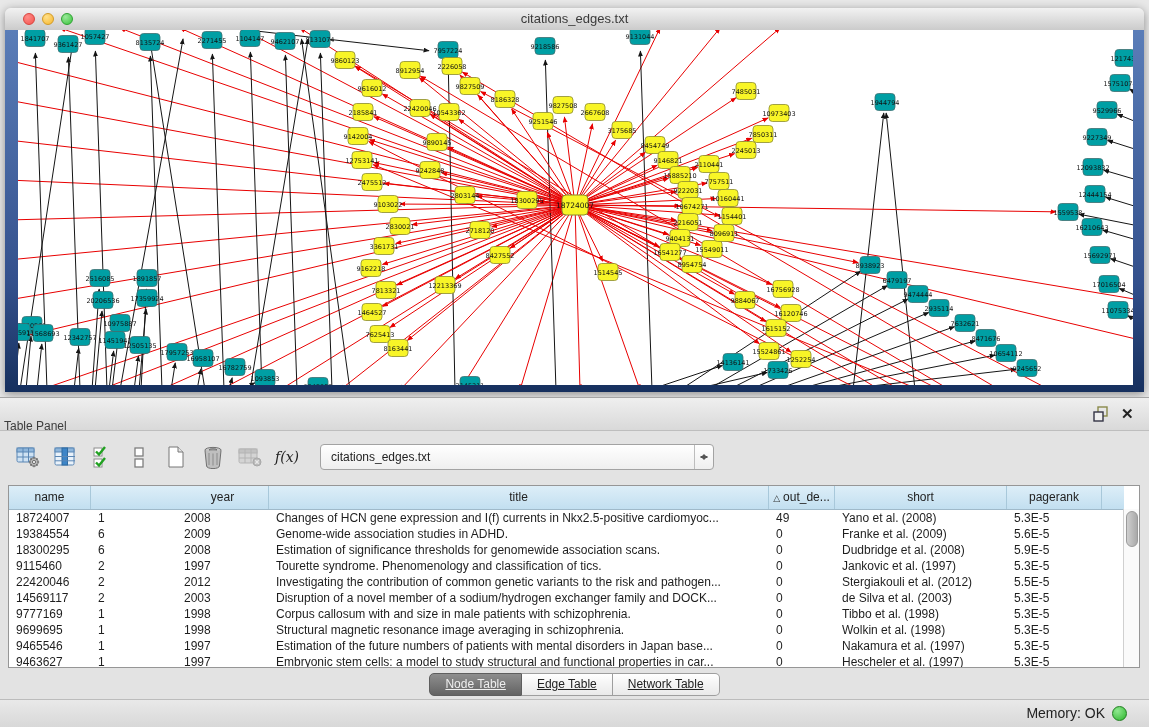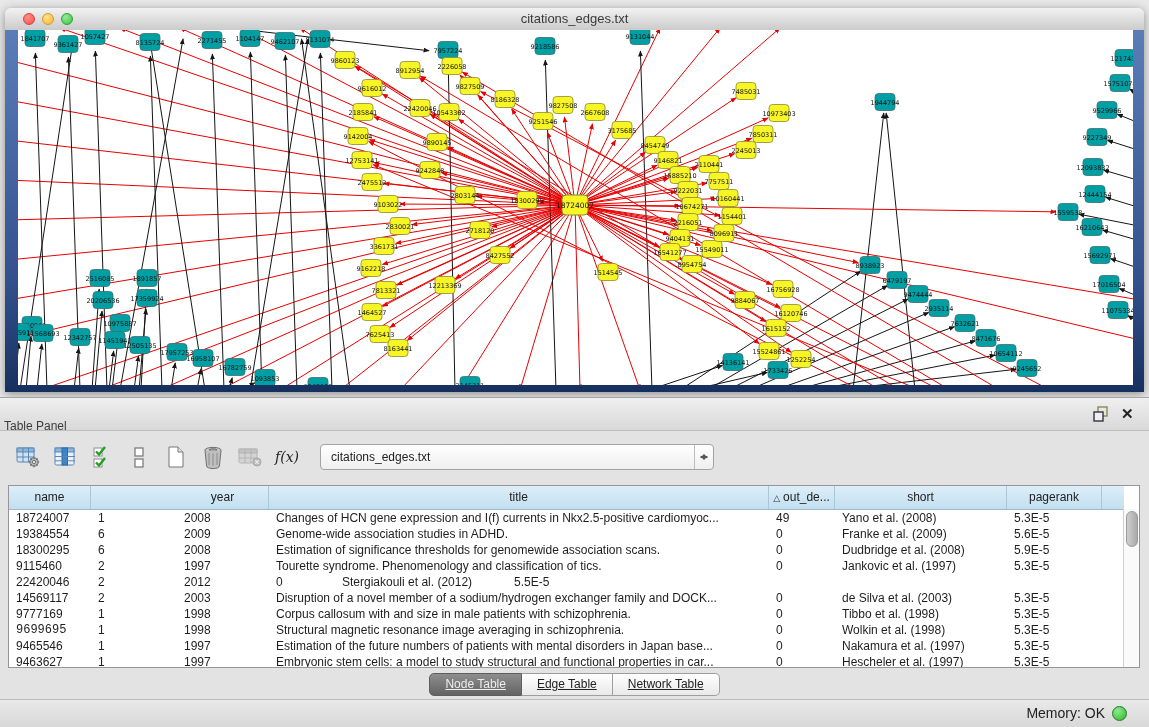--- a/index.html
+++ b/index.html
@@ -820,20 +820,21 @@
             <div class="td" style="width: 92px;">1997</div>
             <div class="td" style="width: 500px;">Tourette syndrome. Phenomenology and classification of tics.</div>
             <div class="td" style="width: 66px;">0</div>
             <div class="td" style="width: 172px;">Jankovic et al. (1997)</div>
             <div class="td" style="width: 95px;">5.3E-5</div>
           </div>
           <div class="tr">
             <div class="td" style="width: 82px;">22420046</div>
             <div class="td" style="width: 86px;">2</div>
             <div class="td" style="width: 92px;">2012</div>
+            <div class="td" style="width: 500px;">Investigating the contribution of common genetic variants to the risk and pathogen...</div>
             <div class="td" style="width: 66px;">0</div>
             <div class="td" style="width: 172px;">Stergiakouli et al. (2012)</div>
             <div class="td" style="width: 95px;">5.5E-5</div>
           </div>
           <div class="tr">
             <div class="td" style="width: 82px;">14569117</div>
             <div class="td" style="width: 86px;">2</div>
             <div class="td" style="width: 92px;">2003</div>
             <div class="td" style="width: 500px;">Disruption of a novel member of a sodium/hydrogen exchanger family and DOCK...</div>
             <div class="td" style="width: 66px;">0</div>
@@ -843,21 +844,21 @@
           <div class="tr">
             <div class="td" style="width: 82px;">9777169</div>
             <div class="td" style="width: 86px;">1</div>
             <div class="td" style="width: 92px;">1998</div>
             <div class="td" style="width: 500px;">Corpus callosum with and size in male patients with schizophrenia.</div>
             <div class="td" style="width: 66px;">0</div>
             <div class="td" style="width: 172px;">Tibbo et al. (1998)</div>
             <div class="td" style="width: 95px;">5.3E-5</div>
           </div>
           <div class="tr">
-            <div class="td" style="width: 82px; font-family: Liberation Mono, monospace;">9699695</div>
+            <div class="td" style="width: 82px;">9699695</div>
             <div class="td" style="width: 86px;">1</div>
             <div class="td" style="width: 92px;">1998</div>
             <div class="td" style="width: 500px;">Structural magnetic resonance image averaging in schizophrenia.</div>
             <div class="td" style="width: 66px;">0</div>
             <div class="td" style="width: 172px;">Wolkin et al. (1998)</div>
             <div class="td" style="width: 95px;">5.3E-5</div>
           </div>
           <div class="tr">
             <div class="td" style="width: 82px;">9465546</div>
             <div class="td" style="width: 86px;">1</div>

